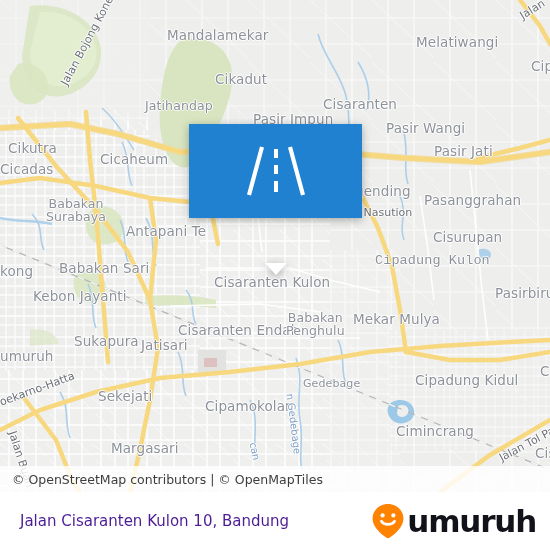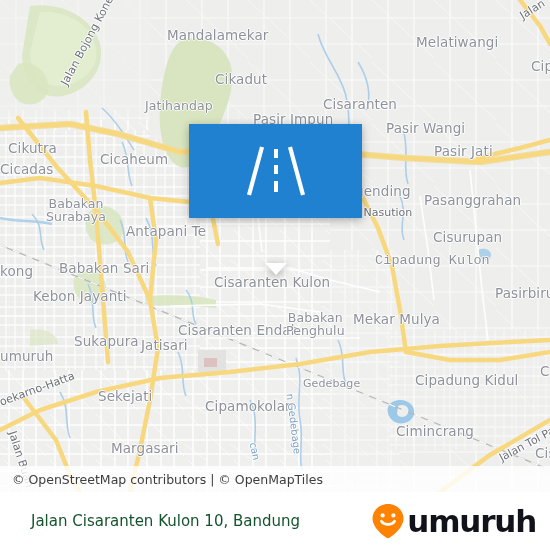--- a/index.html
+++ b/index.html
@@ -142,24 +142,24 @@
     left: 0;
     top: 492px;
     width: 550px;
     height: 58px;
     background: #ffffff;
     display: flex;
     align-items: center;
     justify-content: space-between;
   }
   #footer-title {
-    color: #14532d;
+    color: #4c1d95;
     font-family: "DejaVu Sans", sans-serif;
     font-size: 15px;
-    padding-left: 31px;
+    padding-left: 20px;
     white-space: nowrap;
   }
   #brand {
     display: flex;
     align-items: center;
     padding-right: 14px;
     gap: 2px;
   }
   #brand-wordmark {
     color: #12121a;

